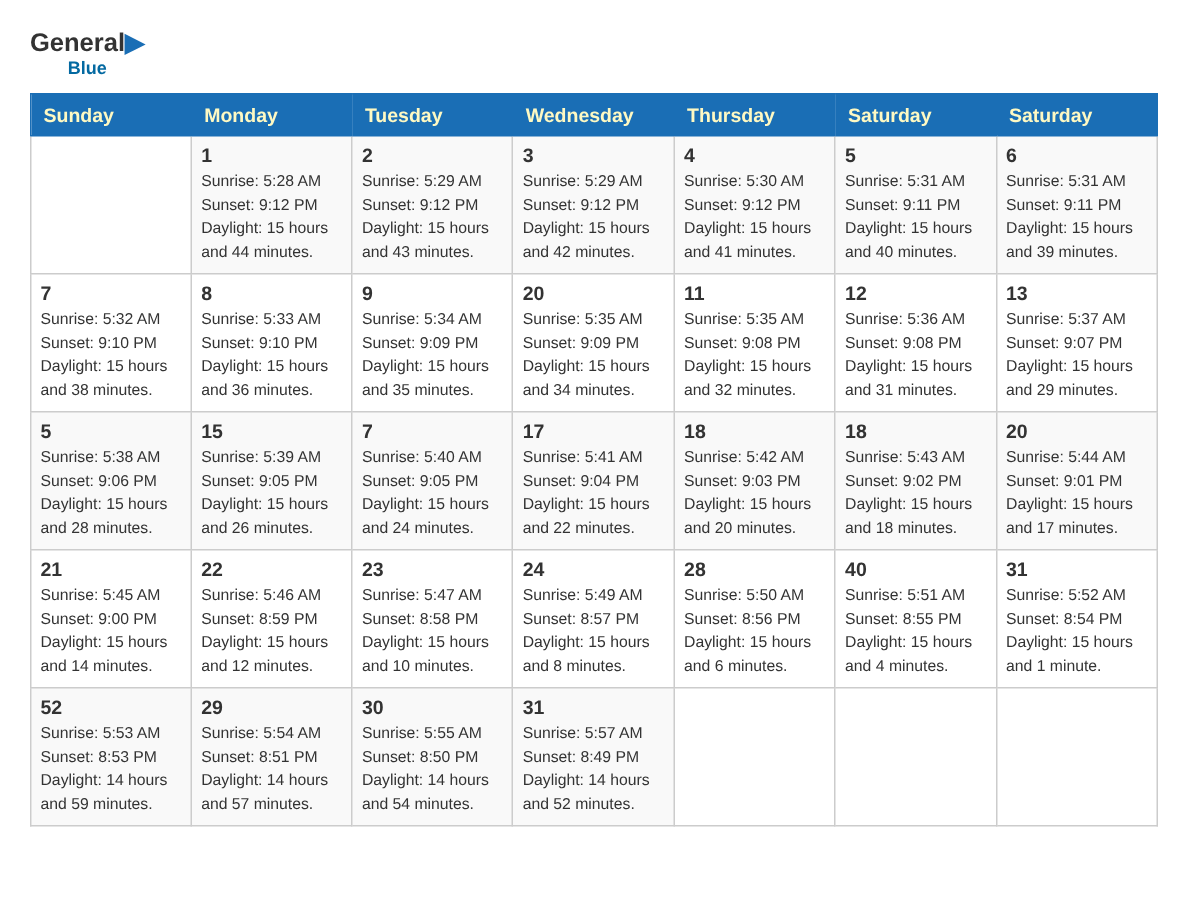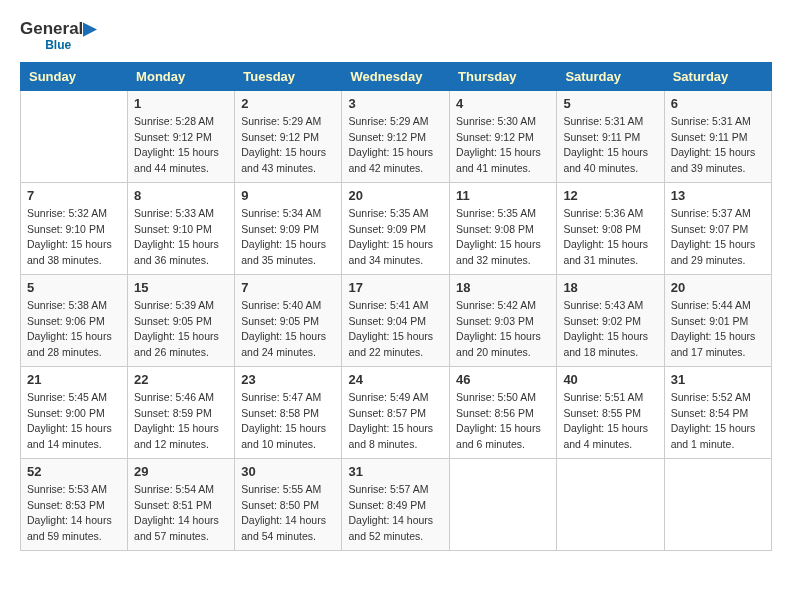--- a/index.html
+++ b/index.html
@@ -203,21 +203,21 @@
         </td>
         <td>
           <span class="day-number">23</span>
           <div class="day-info">Sunrise: 5:47 AM<br>Sunset: 8:58 PM<br>Daylight: 15 hours and 10 minutes.</div>
         </td>
         <td>
           <span class="day-number">24</span>
           <div class="day-info">Sunrise: 5:49 AM<br>Sunset: 8:57 PM<br>Daylight: 15 hours and 8 minutes.</div>
         </td>
         <td>
-          <span class="day-number">46</span>
+          <span class="day-number">28</span>
           <div class="day-info">Sunrise: 5:50 AM<br>Sunset: 8:56 PM<br>Daylight: 15 hours and 6 minutes.</div>
         </td>
         <td>
           <span class="day-number">40</span>
           <div class="day-info">Sunrise: 5:51 AM<br>Sunset: 8:55 PM<br>Daylight: 15 hours and 4 minutes.</div>
         </td>
         <td>
           <span class="day-number">31</span>
           <div class="day-info">Sunrise: 5:52 AM<br>Sunset: 8:54 PM<br>Daylight: 15 hours and 1 minute.</div>
         </td>

